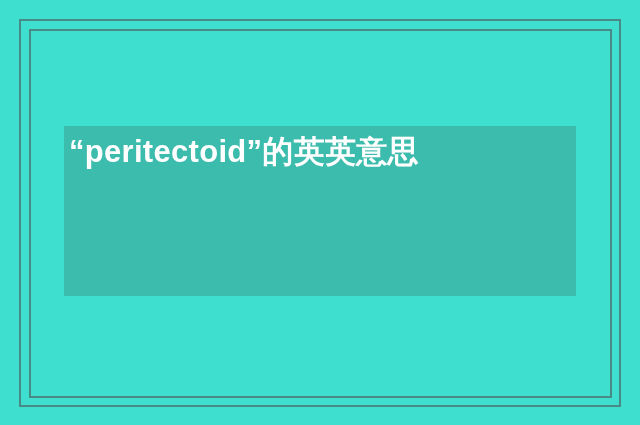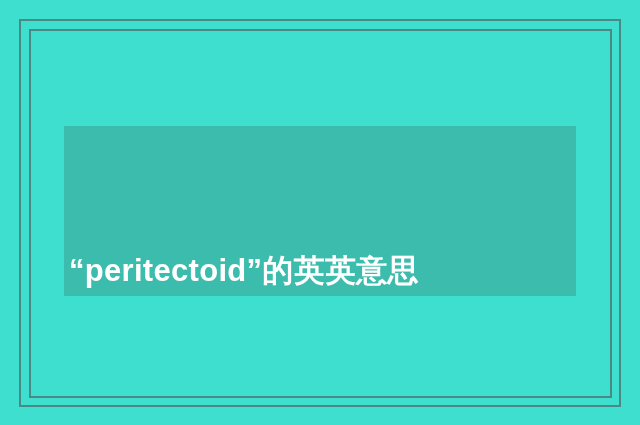--- a/index.html
+++ b/index.html
@@ -46,21 +46,21 @@
   
   .title-banner {
     position: absolute;
     left: 64px;
     top: 126px;
     width: 512px;
     height: 170px;
     background: #3CBCAC;
     box-sizing: border-box;
     display: flex;
-    align-items: flex-end;
+    align-items: flex-start;
     justify-content: center;
     padding: 0 140px 0 0;
   }
 
   .title-text {
     display: block;
     width: 100%;
     color: #FFFFFF;
     font-size: 31px;
     font-weight: bold;

